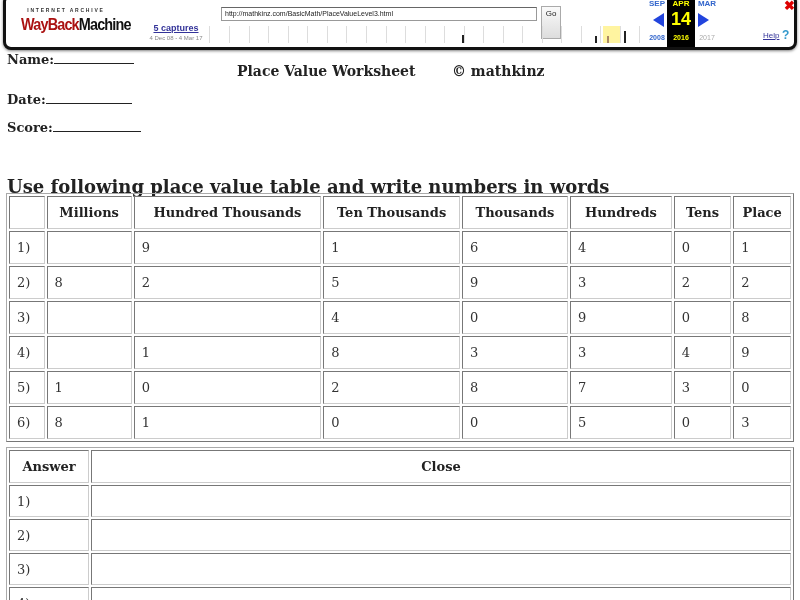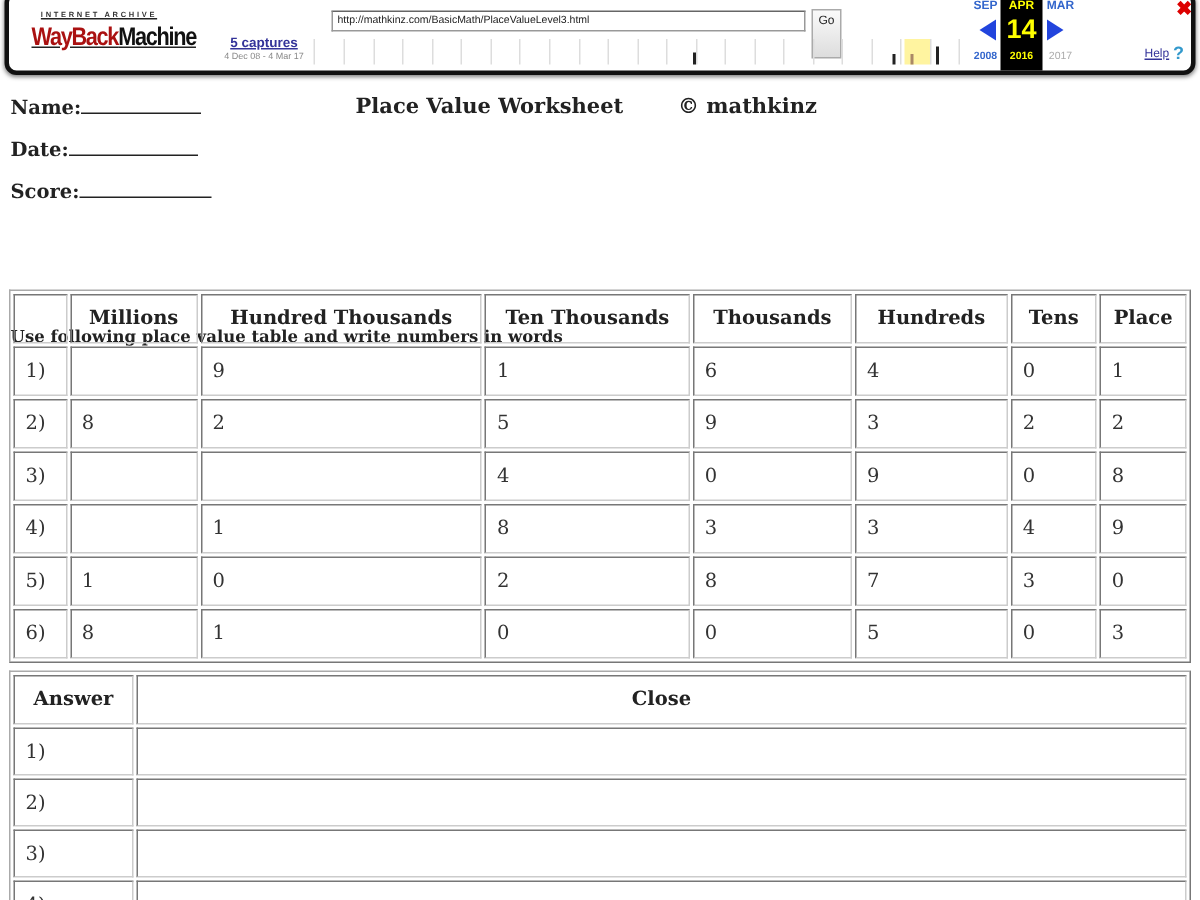--- a/index.html
+++ b/index.html
@@ -6,21 +6,21 @@
   html, body { margin: 0; padding: 0; width: 800px; height: 600px; overflow: hidden; background: #fff; }
   body { font-family: "DejaVu Serif", serif; color: #222; position: relative; }
 
   
   .wb-bar {
     position: absolute; left: 3px; top: -6px; width: 794px; height: 56px;
     border: 3px solid #111; border-radius: 8px; background: #fff;
     box-shadow: 0 1px 3px rgba(0,0,0,.5);
     font-family: "Liberation Sans", sans-serif;
   }
-  .wb-logo { position: absolute; left: 15px; top: 10px; width: 90px; height: 36px; text-decoration: underline; }
+  .wb-logo { position: absolute; left: 15px; top: 10px; width: 90px; height: 36px; }
   .wb-logo .ia { font-size: 5px; letter-spacing: 1.8px; color: #333; font-weight: bold; text-align: center; }
   .wb-logo .wm { margin-top: 2px; font-size: 17px; font-weight: bold; color: #a11; letter-spacing: -1px; font-family: "Liberation Sans Narrow", "Liberation Sans", sans-serif; transform: scaleX(.85); transform-origin: left; white-space: nowrap; }
   .wb-logo .wm span { color: #111; }
   .wb-captures { position: absolute; left: 135px; top: 26px; width: 70px; text-align: center; }
   .wb-captures a { font-size: 9px; color: #339; text-decoration: underline; font-weight: bold; display: block; }
   .wb-captures .range { font-size: 6px; color: #888; margin-top: 2px; }
   .wb-url {
     position: absolute; left: 215px; top: 10px; width: 316px; height: 14px;
     border: 1px solid #999; border-top-color: #666; font-size: 7px; padding: 2px 3px; color: #222;
     background: #fff; overflow: hidden; white-space: nowrap;
@@ -50,21 +50,21 @@
   .wb-close { position: absolute; left: 752px; top: 4px; font-size: 8px; color: #339; text-decoration: underline; margin-left: 44px; }
   .wb-close-x { position: absolute; left: 778px; top: 1px; color: #d00; font-weight: bold; font-size: 13px; }
   .wb-help { position: absolute; left: 757px; top: 34px; font-size: 8px; color: #339; text-decoration: underline; }
   .wb-help-q { position: absolute; left: 776px; top: 31px; color: #39c; font-weight: bold; font-size: 12px; }
 
   
   .field { position: absolute; left: 7px; font-weight: bold; font-size: 13px; color: #222; }
   .field .line { display: inline-block; border-bottom: 1px solid #222; height: 12px; vertical-align: baseline; }
   .title { position: absolute; left: 237px; top: 63px; font-weight: bold; font-size: 14px; }
   .copyright { position: absolute; left: 452px; top: 63px; font-weight: bold; font-size: 14px; }
-  .instructions { position: absolute; left: 7px; top: 176px; font-weight: bold; font-size: 11px; margin-top: 42px; }
+  .instructions { position: absolute; left: 7px; top: 176px; font-weight: bold; font-size: 18px; }
 
   table.pv, table.ans {
     position: absolute; border-collapse: separate; border-spacing: 2px;
     border: 1px solid #aaa; border-right-color: #777; border-bottom-color: #777;
   }
   table.pv { left: 6px; top: 193px; width: 788px; }
   table.ans { left: 6px; top: 447px; width: 788px; }
   table td, table th {
     border: 1px solid #999; border-top-color: #777; border-left-color: #777; border-right-color: #ccc; border-bottom-color: #ccc;
     font-size: 13px; padding: 0 7px; text-align: left;
@@ -136,21 +136,21 @@
       <div class="year">2017</div>
     </div>
   </div>
 
   <a class="wb-close">Close</a>
   <span class="wb-close-x">✖</span>
   <a class="wb-help">Help</a>
   <span class="wb-help-q">?</span>
 </div>
 
-<div class="field" style="top:64px">
+<div class="field" style="top:52px">
   <span>Name:</span><span class="line" style="width:80px"></span>
 </div>
 <div class="field" style="top:92px">
   <span>Date:</span><span class="line" style="width:86px"></span>
 </div>
 <div class="field" style="top:120px">
   <span>Score:</span><span class="line" style="width:88px"></span>
 </div>
 
 <div class="title">Place Value Worksheet</div>

